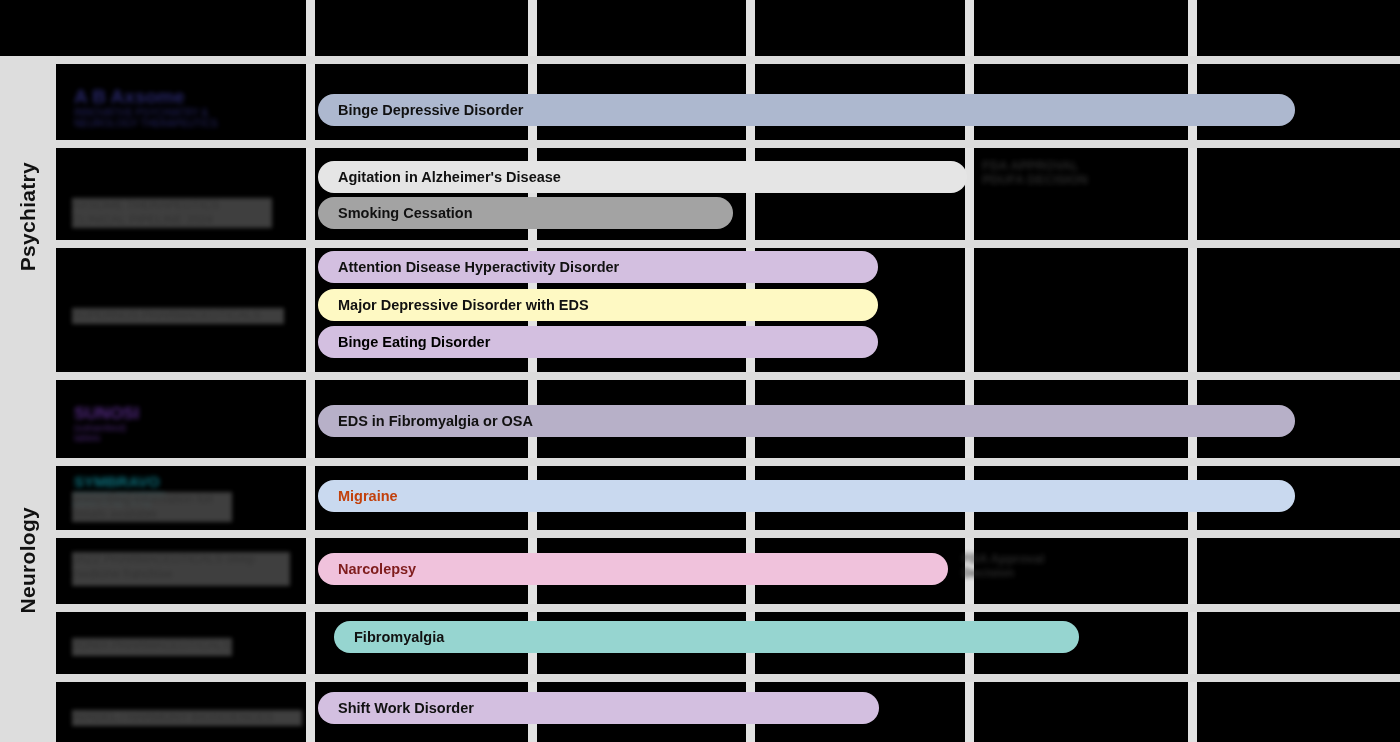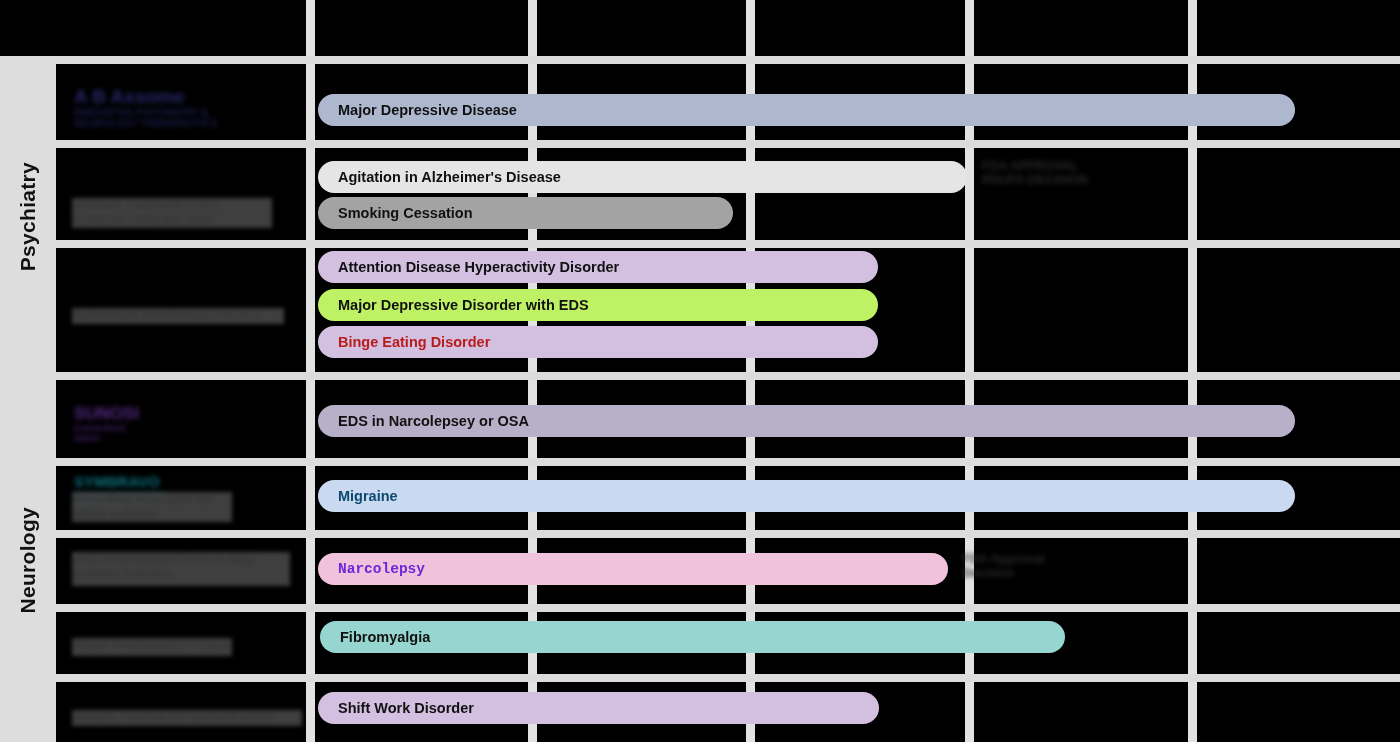--- a/index.html
+++ b/index.html
@@ -179,47 +179,47 @@
       </div>
       <div class="logo-col" style="top: 612px; height: 62px;">
         <div class="redact-bar" style="left: 16px; top: 26px; width: 160px; height: 18px;">TONIX PHARMACEUTICALS</div>
       </div>
       <div class="logo-col" style="top: 682px; height: 60px;">
         <div class="redact-bar" style="left: 16px; top: 28px; width: 230px; height: 16px;">AVADEL / HARMONY BIOSCIENCES</div>
       </div>
     </div>
   <div id="layer-bars">
       <div class="bar" style="left: 318px; top: 94px; width: 977px; background: rgb(173, 184, 207); color: rgb(17, 17, 17);">
-        <span>Major Depressive Disease</span>
+        <span>Binge Depressive Disorder</span>
       </div>
       <div class="bar" style="left: 318px; top: 161px; width: 649px; background: #e5e5e5; color: rgb(17, 17, 17);">
         <span>Agitation in Alzheimer's Disease</span>
       </div>
       <div class="bar" style="left: 318px; top: 197px; width: 415px; background: #a3a3a3; color: rgb(17, 17, 17);">
         <span>Smoking Cessation</span>
       </div>
       <div class="bar" style="left: 318px; top: 251px; width: 560px; background: rgb(211, 191, 224); color: rgb(17, 17, 17);">
         <span>Attention Disease Hyperactivity Disorder</span>
       </div>
-      <div class="bar" style="left: 318px; top: 289px; width: 560px; background: #bef264; color: rgb(17, 17, 17);">
+      <div class="bar" style="left: 318px; top: 289px; width: 560px; background: #fef9c3; color: rgb(17, 17, 17);">
         <span>Major Depressive Disorder with EDS</span>
       </div>
-      <div class="bar" style="left: 318px; top: 326px; width: 560px; background: rgb(211, 191, 224); color: #b91c1c;">
+      <div class="bar" style="left: 318px; top: 326px; width: 560px; background: rgb(211, 191, 224); color: #000000;">
         <span>Binge Eating Disorder</span>
       </div>
       <div class="bar" style="left: 318px; top: 405px; width: 977px; background: rgb(183, 176, 200); color: rgb(17, 17, 17);">
-        <span>EDS in Narcolepsey or OSA</span>
-      </div>
-      <div class="bar" style="left: 318px; top: 480px; width: 977px; background: rgb(201, 217, 239); color: #0c4a6e;">
+        <span>EDS in Fibromyalgia or OSA</span>
+      </div>
+      <div class="bar" style="left: 318px; top: 480px; width: 977px; background: rgb(201, 217, 239); color: #c2410c;">
         <span>Migraine</span>
       </div>
-      <div class="bar" style="left: 318px; top: 553px; width: 630px; background: rgb(240, 194, 220); color: #6d28d9; font-family: Liberation Mono, monospace;">
+      <div class="bar" style="left: 318px; top: 553px; width: 630px; background: rgb(240, 194, 220); color: #7f1d1d;">
         <span>Narcolepsy</span>
       </div>
-      <div class="bar" style="left: 320px; top: 621px; width: 745px; background: rgb(150, 213, 208); color: rgb(17, 17, 17);">
+      <div class="bar" style="left: 334px; top: 621px; width: 745px; background: rgb(150, 213, 208); color: rgb(17, 17, 17);">
         <span>Fibromyalgia</span>
       </div>
       <div class="bar" style="left: 318px; top: 692px; width: 561px; background: rgb(211, 191, 224); color: rgb(17, 17, 17); text-align: right;">
         <span>Shift Work Disorder</span>
       </div>
     </div>
   <div id="layer-annots">
       <div class="annot" style="left: 982px; top: 159px;">FDA APPROVAL
 PDUFA DECISION</div>
       <div class="annot" style="left: 962px; top: 552px;">FDA Approval

